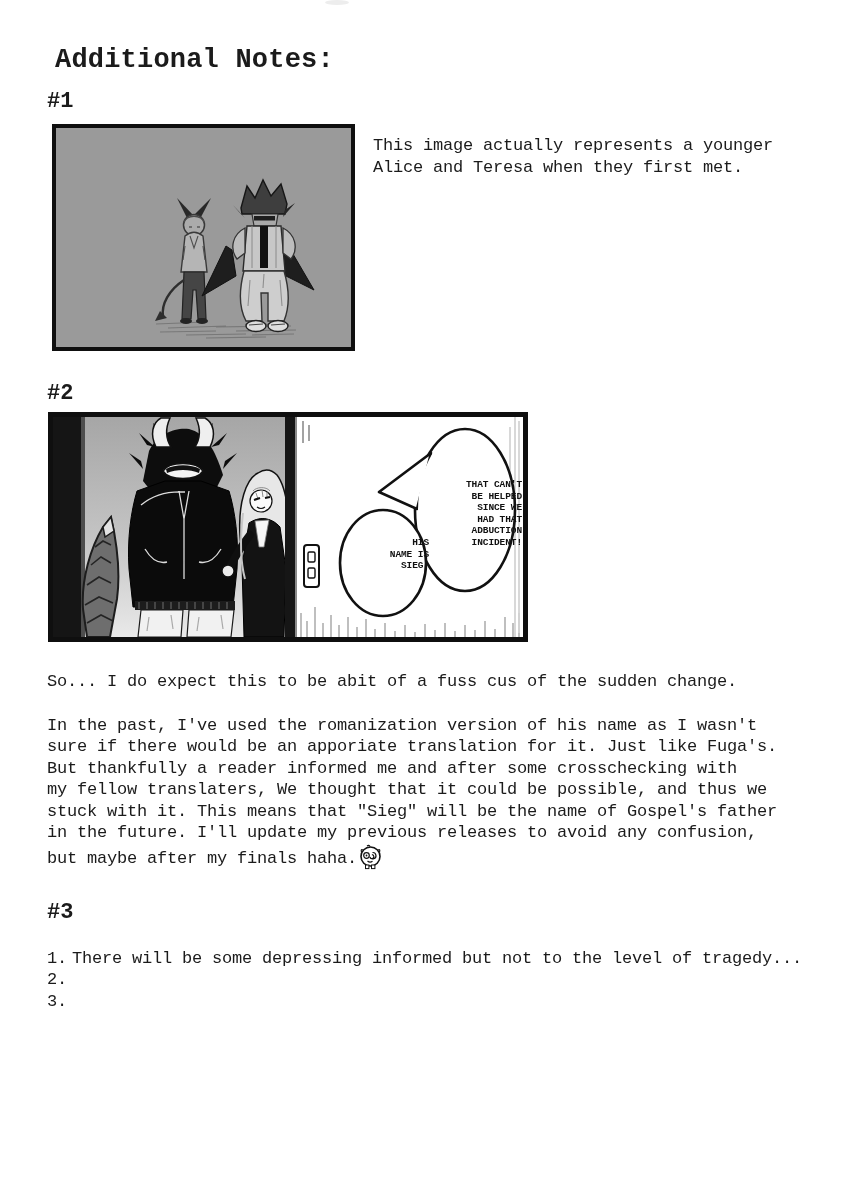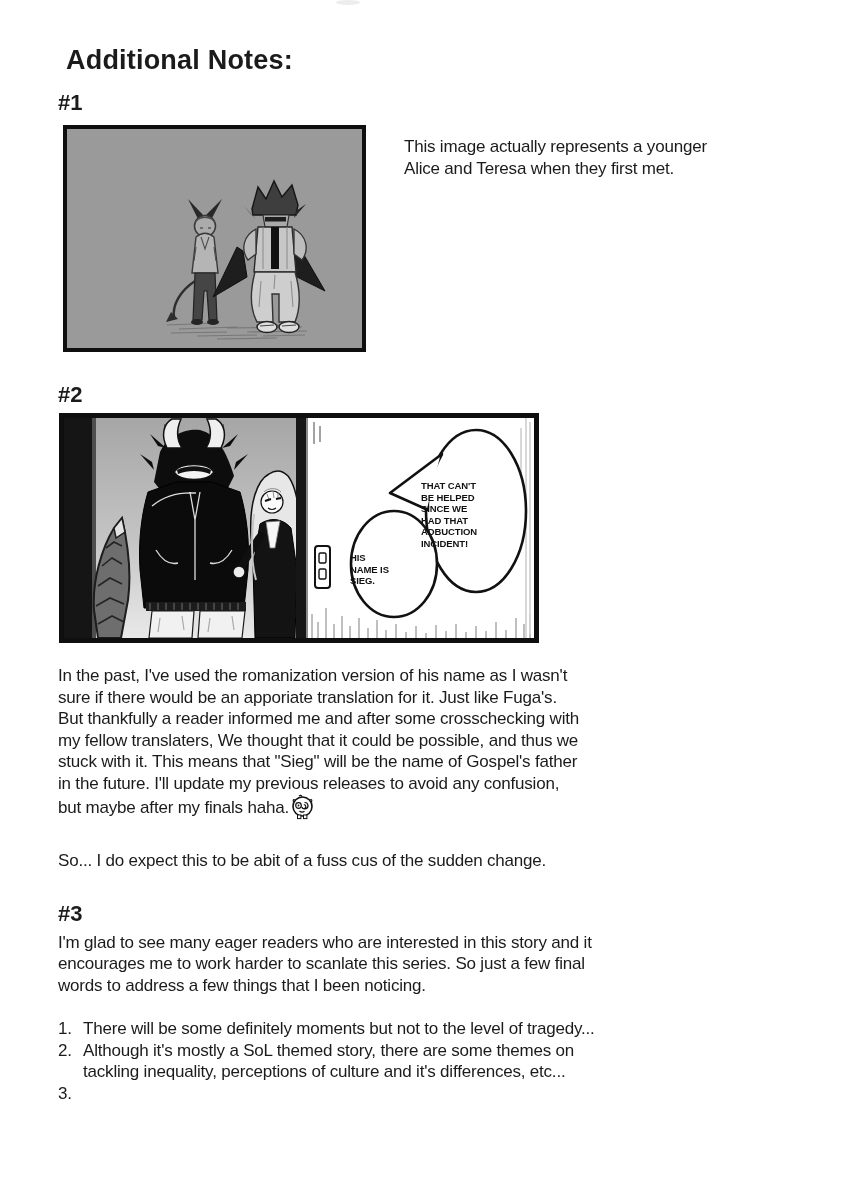--- a/index.html
+++ b/index.html
@@ -1,41 +1,41 @@
 <!DOCTYPE html>
 <html><head>
 <meta charset="utf-8">
 <style>
   html,body { margin:0; padding:0; background:#fff; }
   .page {
     position:relative; width:818px; height:1200px; background:#ffffff;
-    font-family:Liberation Sans, sans-serif; color:#1b1b1b; overflow:hidden;margin-left:11px;
+    font-family:Liberation Mono, monospace; color:#1b1b1b; overflow:hidden;
   }
   .content { padding:45px 0 0 47px; }
   .title { font-size:27px; font-weight:700; margin:0 0 0 8px; letter-spacing:0.2px; }
   .note-heading { font-size:22px; font-weight:700; margin:0; line-height:26px; }
   p, .txt { margin:0; font-size:17px; line-height:21.5px; letter-spacing:-0.2px; }
   .pre { white-space:pre-line; }
 
   .h1-note { margin-top:14px; }
-  .row1 { display:flex; margin-top:9px;gap:20px; }
+  .row1 { display:flex; margin-top:9px; }
   .sketch-box { flex:none; width:295px; height:219px; border:4px solid #0f0f0f; background:#9a9a9a; margin-left:5px; }
   .sketch-box svg { display:block; width:100%; height:100%; }
   .note1-text { margin-left:18px; padding-top:11px; }
   .note1-text p + p { margin-top:21.5px; }
 
   .h2-note { margin-top:30px; }
   .manga-panel { position:relative; width:470px; height:220px; border:5px solid #0f0f0f; margin-top:5px; margin-left:1px; }
   .manga-panel svg.scene { display:block; width:100%; height:100%; }
   .bubble-text {
-    position:absolute; text-align:left; font-weight:700; font-size:9.5px;
+    position:absolute; text-align:right; font-weight:700; font-size:9.5px;
     line-height:11.5px; letter-spacing:-0.1px; color:#111; white-space:pre-line;
   }
   .bubble-large-text { left:357px; top:62px; width:112px; }
-  .bubble-small-text { left:286px; top:134px; width:90px; }
+  .bubble-small-text { left:286px; top:120px; width:90px; }
 
   .note2-p1 { margin-top:29px; }
   .note2-p2 { margin-top:22px; }
   .emote { display:inline-block; width:25px; height:27px; vertical-align:-8px; margin-left:1px; }
 
   .h3-note { margin-top:29px; }
   .note3-intro { margin-top:5px; }
   .note3-list { margin-top:22px; }
   .li { display:flex; }
   .num { flex:none; width:25px; font-size:17px; line-height:21.5px; letter-spacing:-0.2px; }
@@ -176,53 +176,48 @@
 BE HELPED
 SINCE WE
 HAD THAT
 ADBUCTION
 INCIDENT!</div>
         <div class="bubble-text bubble-small-text">HIS
 NAME IS
 SIEG.</div>
       </div>
 
+      <p class="pre note2-p1">So... I do expect this to be abit of a fuss cus of the sudden change.</p>
       <p class="pre note2-p2"><span>In the past, I've used the romanization version of his name as I wasn't
 sure if there would be an apporiate translation for it. Just like Fuga's.
 But thankfully a reader informed me and after some crosschecking with
 my fellow translaters, We thought that it could be possible, and thus we
 stuck with it. This means that "Sieg" will be the name of Gospel's father
 in the future. I'll update my previous releases to avoid any confusion,
 but maybe after my finals haha.</span><svg class="emote" viewBox="0 0 25 27">
             <circle cx="12.5" cy="12.5" r="9.5" fill="#fff" stroke="#111" stroke-width="1.6"></circle>
             <path d="M5,6 Q2.5,4.5 3.5,8 M12,2.5 Q11,0.5 9,2 M20,6 Q22.5,4.5 21.5,8" fill="none" stroke="#111" stroke-width="1.2"></path>
             <circle cx="8.5" cy="11.5" r="2.8" fill="none" stroke="#111" stroke-width="1.2"></circle>
             <circle cx="8.5" cy="11.5" r="0.9" fill="#111"></circle>
             <path d="M14.5,8.5 a3.2,3.2 0 1 1 -2.6,4.6 a2,2 0 1 0 2,-2.4" fill="none" stroke="#111" stroke-width="1.2"></path>
             <path d="M9.5,17 Q12,19 14.5,17.2" fill="none" stroke="#111" stroke-width="1.2"></path>
             <rect x="7.5" y="21" width="3.4" height="3.6" fill="#fff" stroke="#111" stroke-width="1"></rect>
             <rect x="13.5" y="21" width="3.4" height="3.6" fill="#fff" stroke="#111" stroke-width="1"></rect>
           </svg></p>
-      <p class="pre note2-p1">So... I do expect this to be abit of a fuss cus of the sudden change.</p>
     </section>
 
     <section>
       <h2 class="note-heading h3-note">#3</h2>
-      <p class="pre note3-intro">I'm glad to see many eager readers who are interested in this story and it
-encourages me to work harder to scanlate this series. So just a few final
-words to address a few things that I been noticing.</p>
       <div class="note3-list">
         <div class="li">
           <span class="num">1.</span>
-          <span class="txt pre">There will be some definitely moments but not to the level of tragedy...</span>
+          <span class="txt pre">There will be some depressing informed but not to the level of tragedy...</span>
         </div>
         <div class="li">
           <span class="num">2.</span>
-          <span class="txt pre">Although it's mostly a SoL themed story, there are some themes on
-tackling inequality, perceptions of culture and it's differences, etc...</span>
         </div>
         <div class="li">
           <span class="num">3.</span>
         </div>
       </div>
     </section>
 
   </div>
 </div>
 

